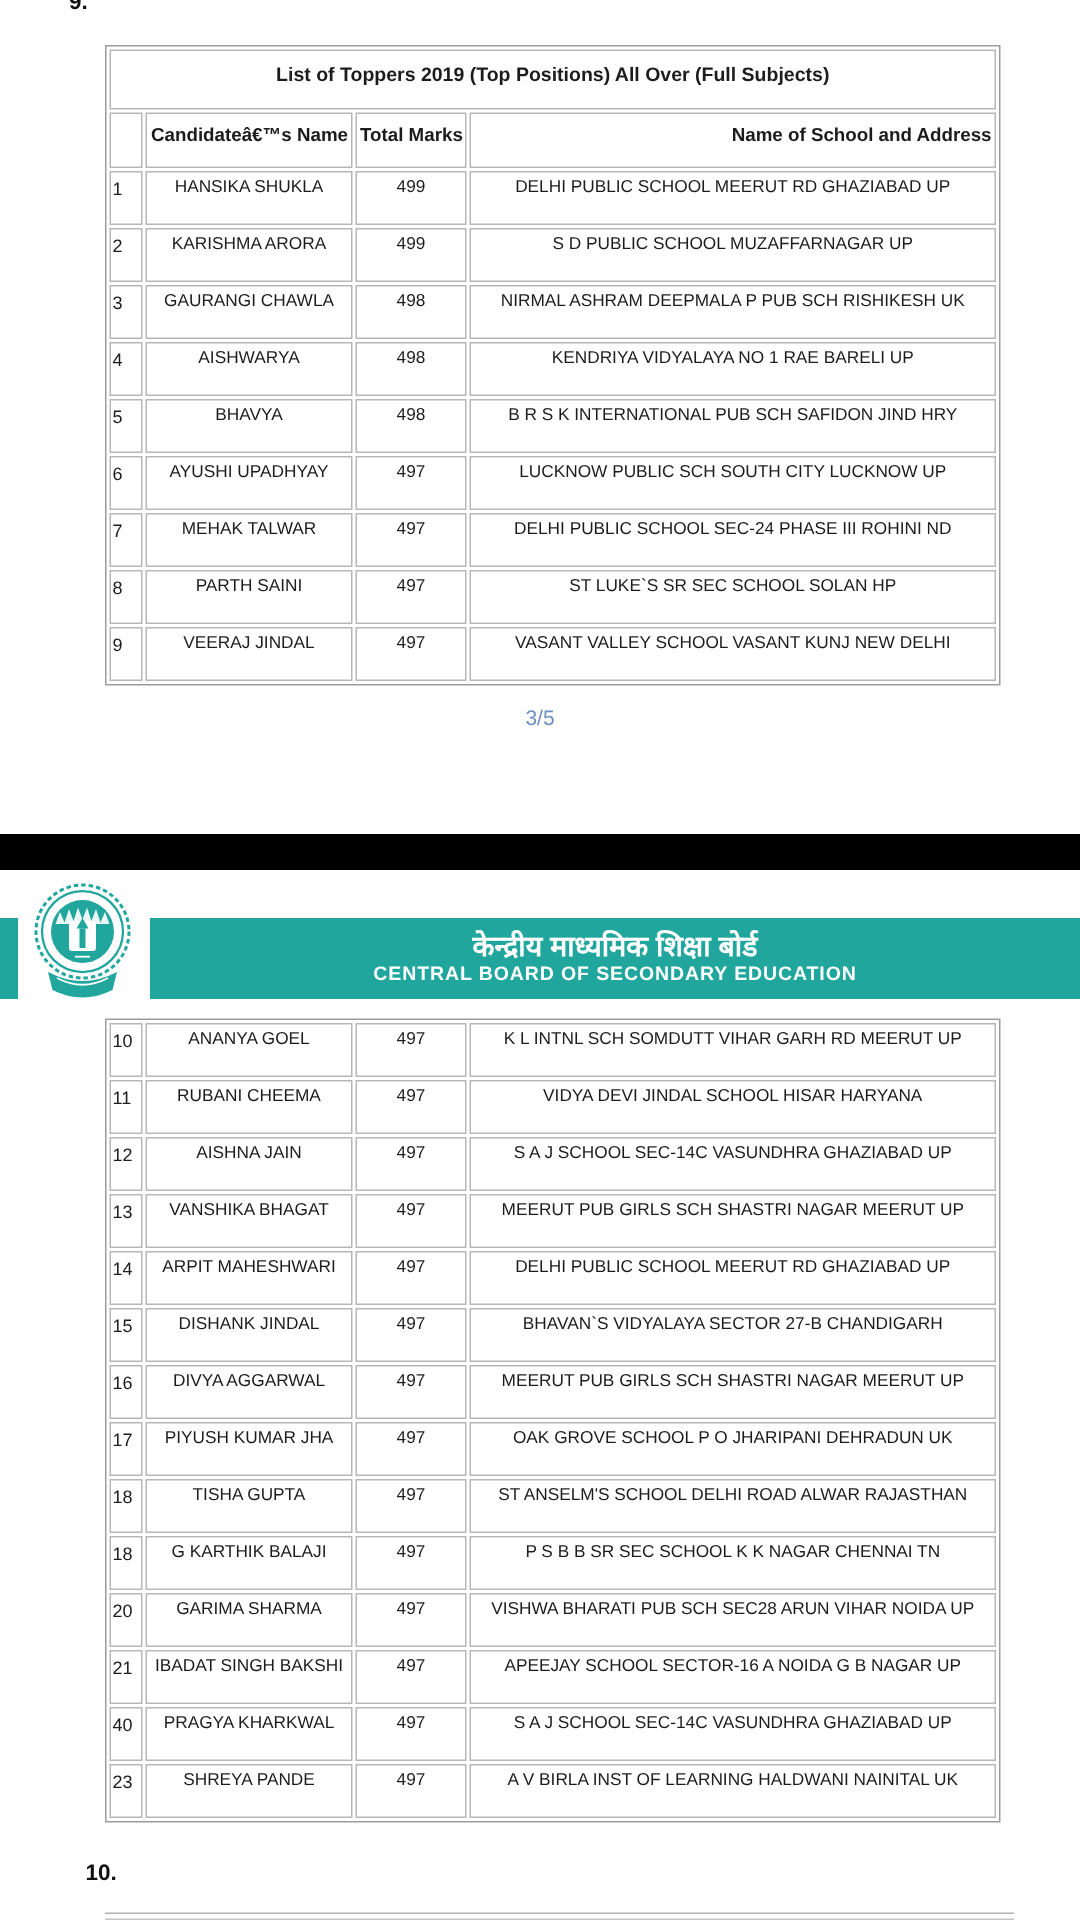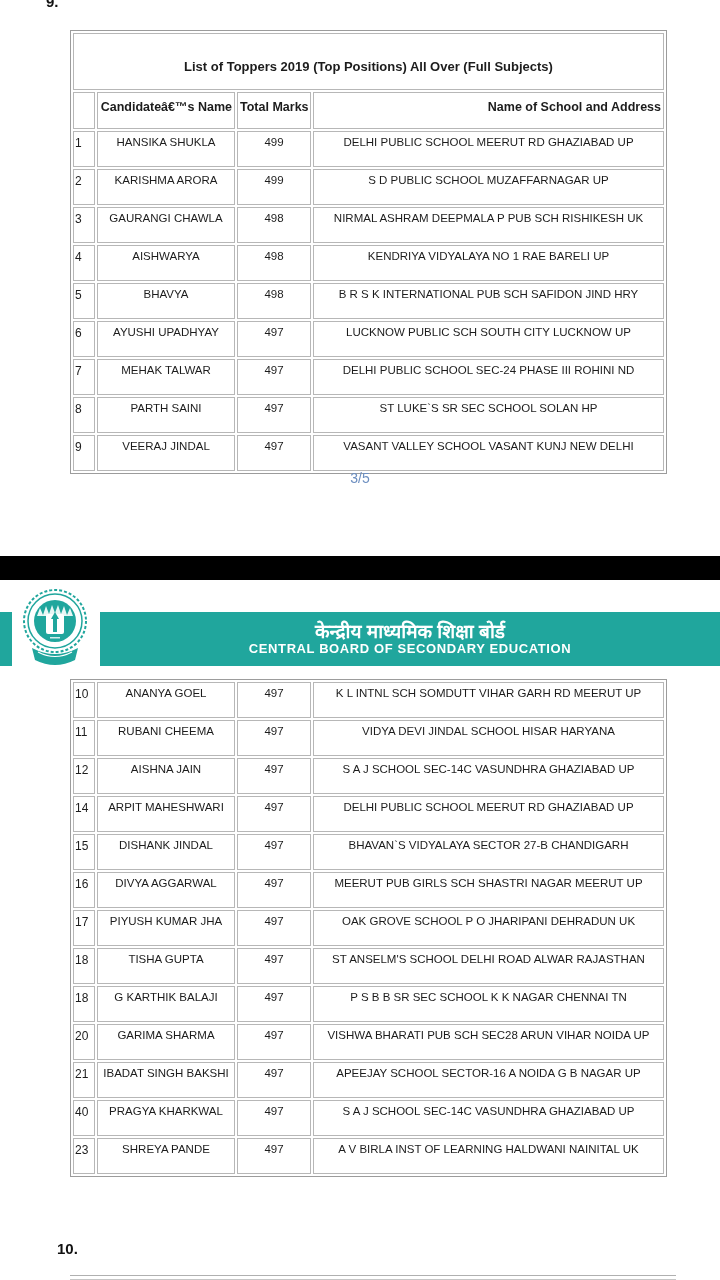--- a/index.html
+++ b/index.html
@@ -23,21 +23,21 @@
     table-layout:fixed;width:597px;
   }
   table.toppers td, table.toppers th{
     border:1px solid #b7b7b7;
     vertical-align:top;
     padding:4px 2px 0 2px;
     overflow:hidden;white-space:nowrap;
   }
   table.toppers .title-cell{
     height:30px;font-weight:bold;font-size:13px;text-align:center;
-    padding-top:25px;white-space:normal;
+    padding-top:8px;white-space:normal;
   }
   table.toppers th{
     height:28px;font-weight:bold;font-size:12.5px;text-align:right;
     padding-top:7px;
   }
   table.toppers td{height:30px;font-size:11.5px;text-align:center;}
   table.toppers td.c0{text-align:left;padding-left:1px;font-size:12px;}
   #table1{left:70px;top:30px;}
   #table2{left:70px;top:679px;}
 
@@ -192,20 +192,26 @@
         <td class="c2">497</td>
         <td class="c3">VIDYA DEVI JINDAL SCHOOL HISAR HARYANA</td>
       </tr>
       <tr>
         <td class="c0">12</td>
         <td class="c1">AISHNA JAIN</td>
         <td class="c2">497</td>
         <td class="c3">S A J SCHOOL SEC-14C VASUNDHRA GHAZIABAD UP</td>
       </tr>
       <tr>
+        <td class="c0">13</td>
+        <td class="c1">VANSHIKA BHAGAT</td>
+        <td class="c2">497</td>
+        <td class="c3">MEERUT PUB GIRLS SCH SHASTRI NAGAR MEERUT UP</td>
+      </tr>
+      <tr>
         <td class="c0">14</td>
         <td class="c1">ARPIT MAHESHWARI</td>
         <td class="c2">497</td>
         <td class="c3">DELHI PUBLIC SCHOOL MEERUT RD GHAZIABAD UP</td>
       </tr>
       <tr>
         <td class="c0">15</td>
         <td class="c1">DISHANK JINDAL</td>
         <td class="c2">497</td>
         <td class="c3">BHAVAN`S VIDYALAYA SECTOR 27-B CHANDIGARH</td>

